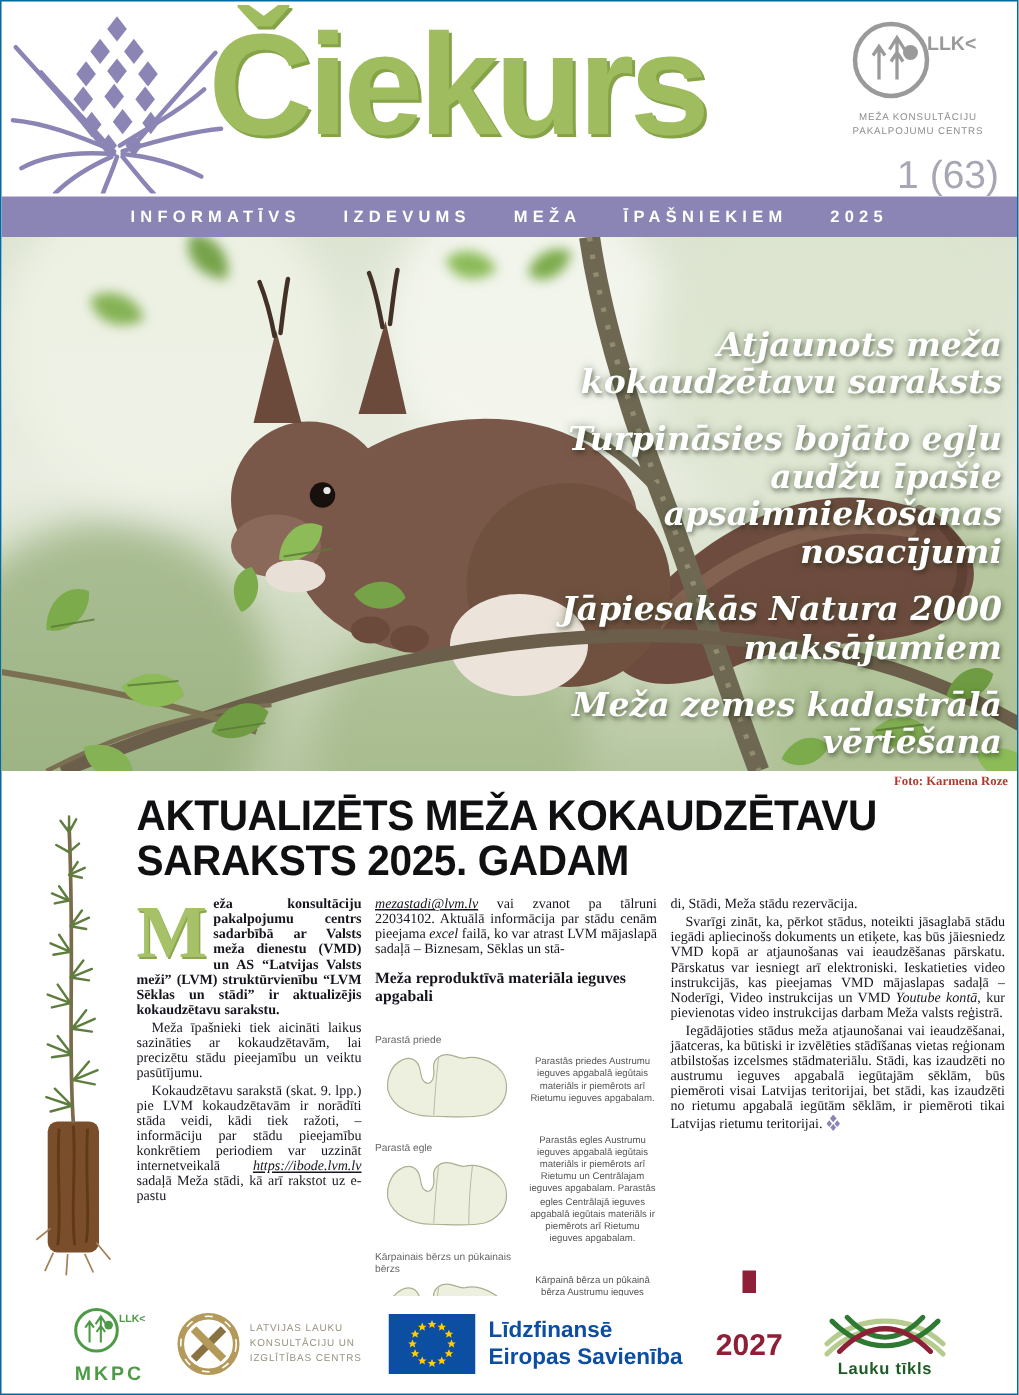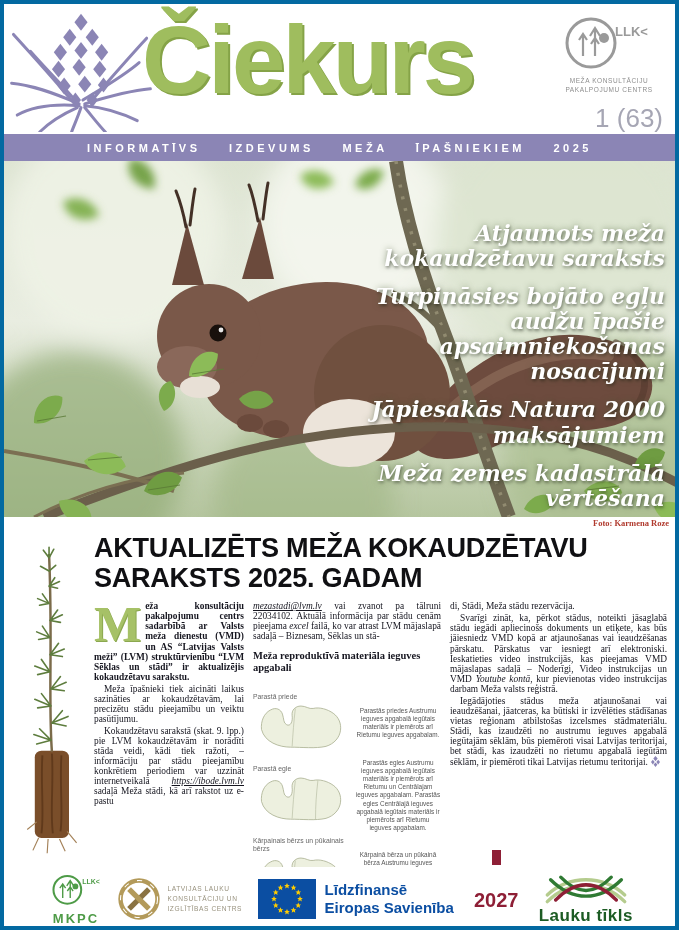--- a/index.html
+++ b/index.html
@@ -1,18 +1,18 @@
 <!DOCTYPE html>
 <html><head>
 <meta charset="utf-8">
 <style>
   html,body{margin:0;padding:0;background:#9a9a9a;}
   .page{
     position:relative; width:679px; height:930px; margin:0 auto;
-    background:#fff; border:4px solid #0369a1; box-sizing:border-box;
+    background:#fff; border:1px solid #0369a1; box-sizing:border-box;
     overflow:hidden; font-family:"Liberation Serif",serif; color:#15151f;
   }
   
   .masthead{position:relative; height:130px;}
   .pinecone-art{position:absolute; left:2px; top:6px;}
   .mast-title{
     position:absolute; left:138px; top:-4px; margin:0;
     font-family:"Liberation Sans",sans-serif; font-weight:bold;
     font-size:96px; line-height:120px; letter-spacing:-3px;
     color:#9fbd5e; text-shadow:2px 2px 0 #85a347;
@@ -79,21 +79,21 @@
   .flogo{display:flex; flex-direction:column; align-items:center; gap:1px;}
   .mkpc-label{font-family:"Liberation Sans",sans-serif; font-weight:bold; font-size:13px; letter-spacing:2px; color:#4e9b47;}
   .llkc-wrap{display:flex; align-items:center; gap:6px;}
   .llkc-name{font-family:"Liberation Sans",sans-serif; font-size:6.6px; letter-spacing:.6px; color:#98927e; line-height:1.5;}
   .eu-wrap{display:flex; align-items:center; gap:9px;}
   .eu-text{font-family:"Liberation Sans",sans-serif; font-weight:bold; font-size:15px; line-height:1.2; color:#0b4ea2;}
   .ndp{display:flex; flex-direction:column; align-items:center;gap:24px;}
   .ndp-flag{width:9px; height:15px; background:#8e1f36; margin-bottom:1px;}
   .ndp-year{font-family:"Liberation Sans",sans-serif; font-weight:bold; font-size:20px; line-height:1; color:#8e1f36;}
   .ndp-sub{font-family:"Liberation Sans",sans-serif; font-size:5.5px; color:#8e1f36; width:54px; text-align:center; line-height:1.15; margin-top:1px;}
-  .lauku-label{font-family:"Liberation Sans",sans-serif; font-weight:bold; font-size:17px; color:#1d5c24; letter-spacing:.5px;}
+  .lauku-label{font-family:"Liberation Sans",sans-serif; font-weight:bold; font-size:11px; color:#1d5c24; letter-spacing:.5px;}
   
   .pagebar{display:flex; align-items:center; gap:10px; margin:5px 44px 0 44px;}
   .pagebar .num{font-family:"Liberation Serif",serif; font-size:9px; color:#333;}
 </style>
 </head>
 <body>
 
 <div class="page">
 
   <div class="masthead">

